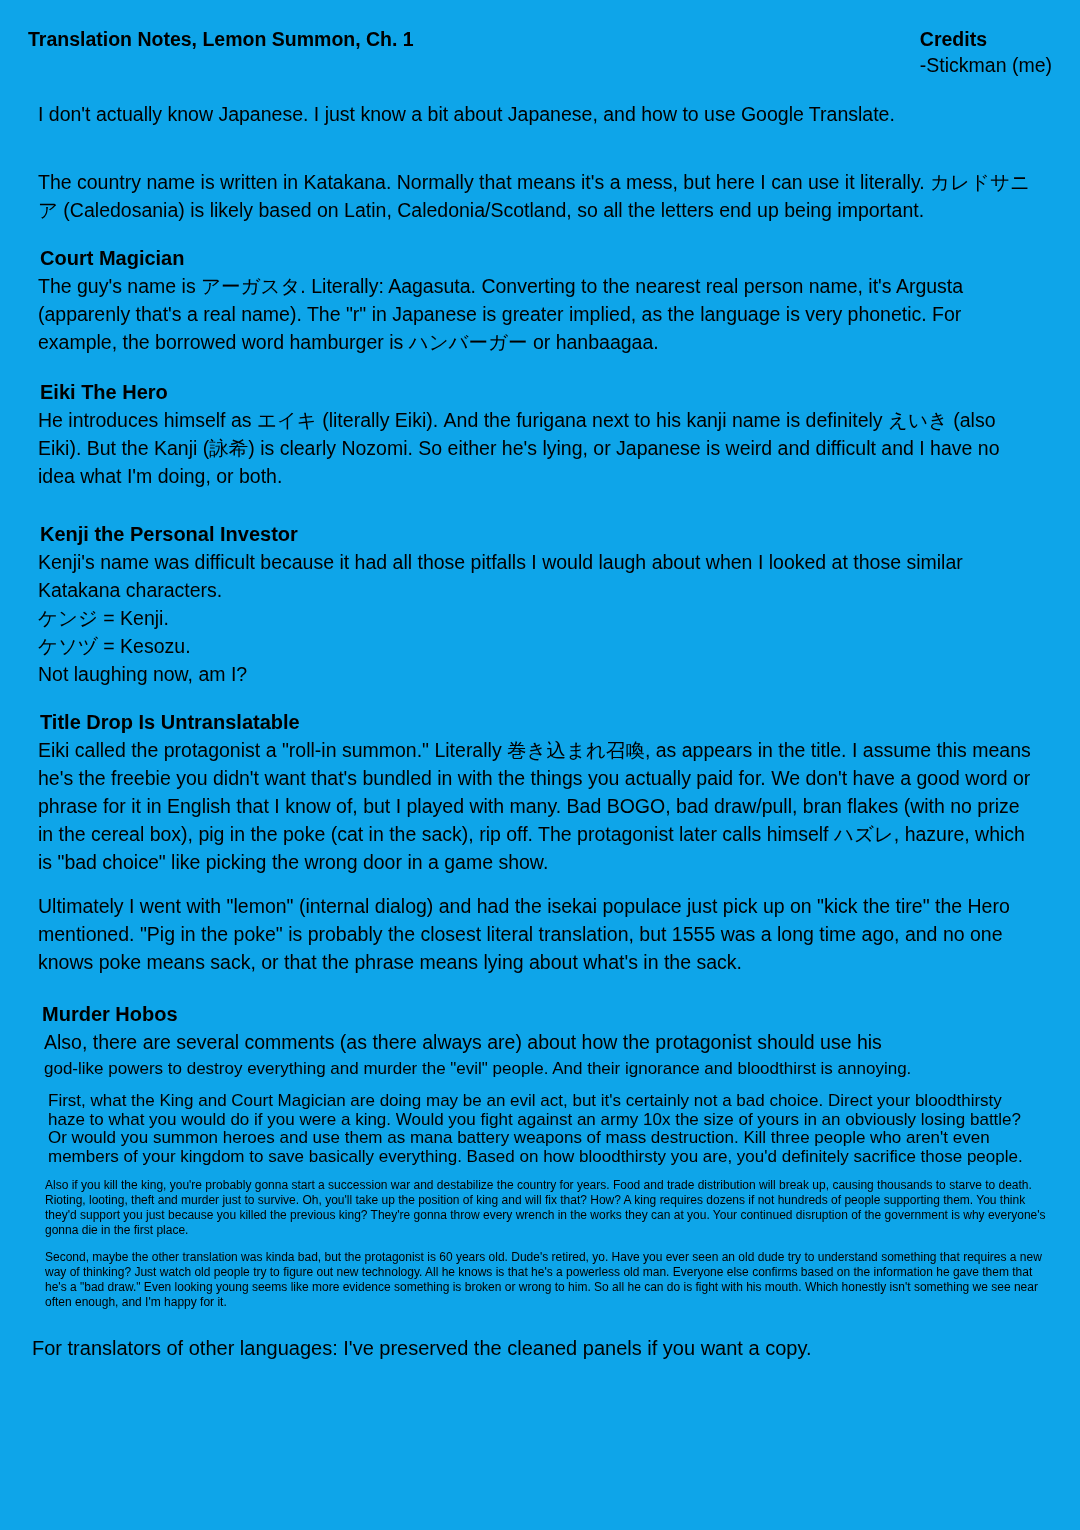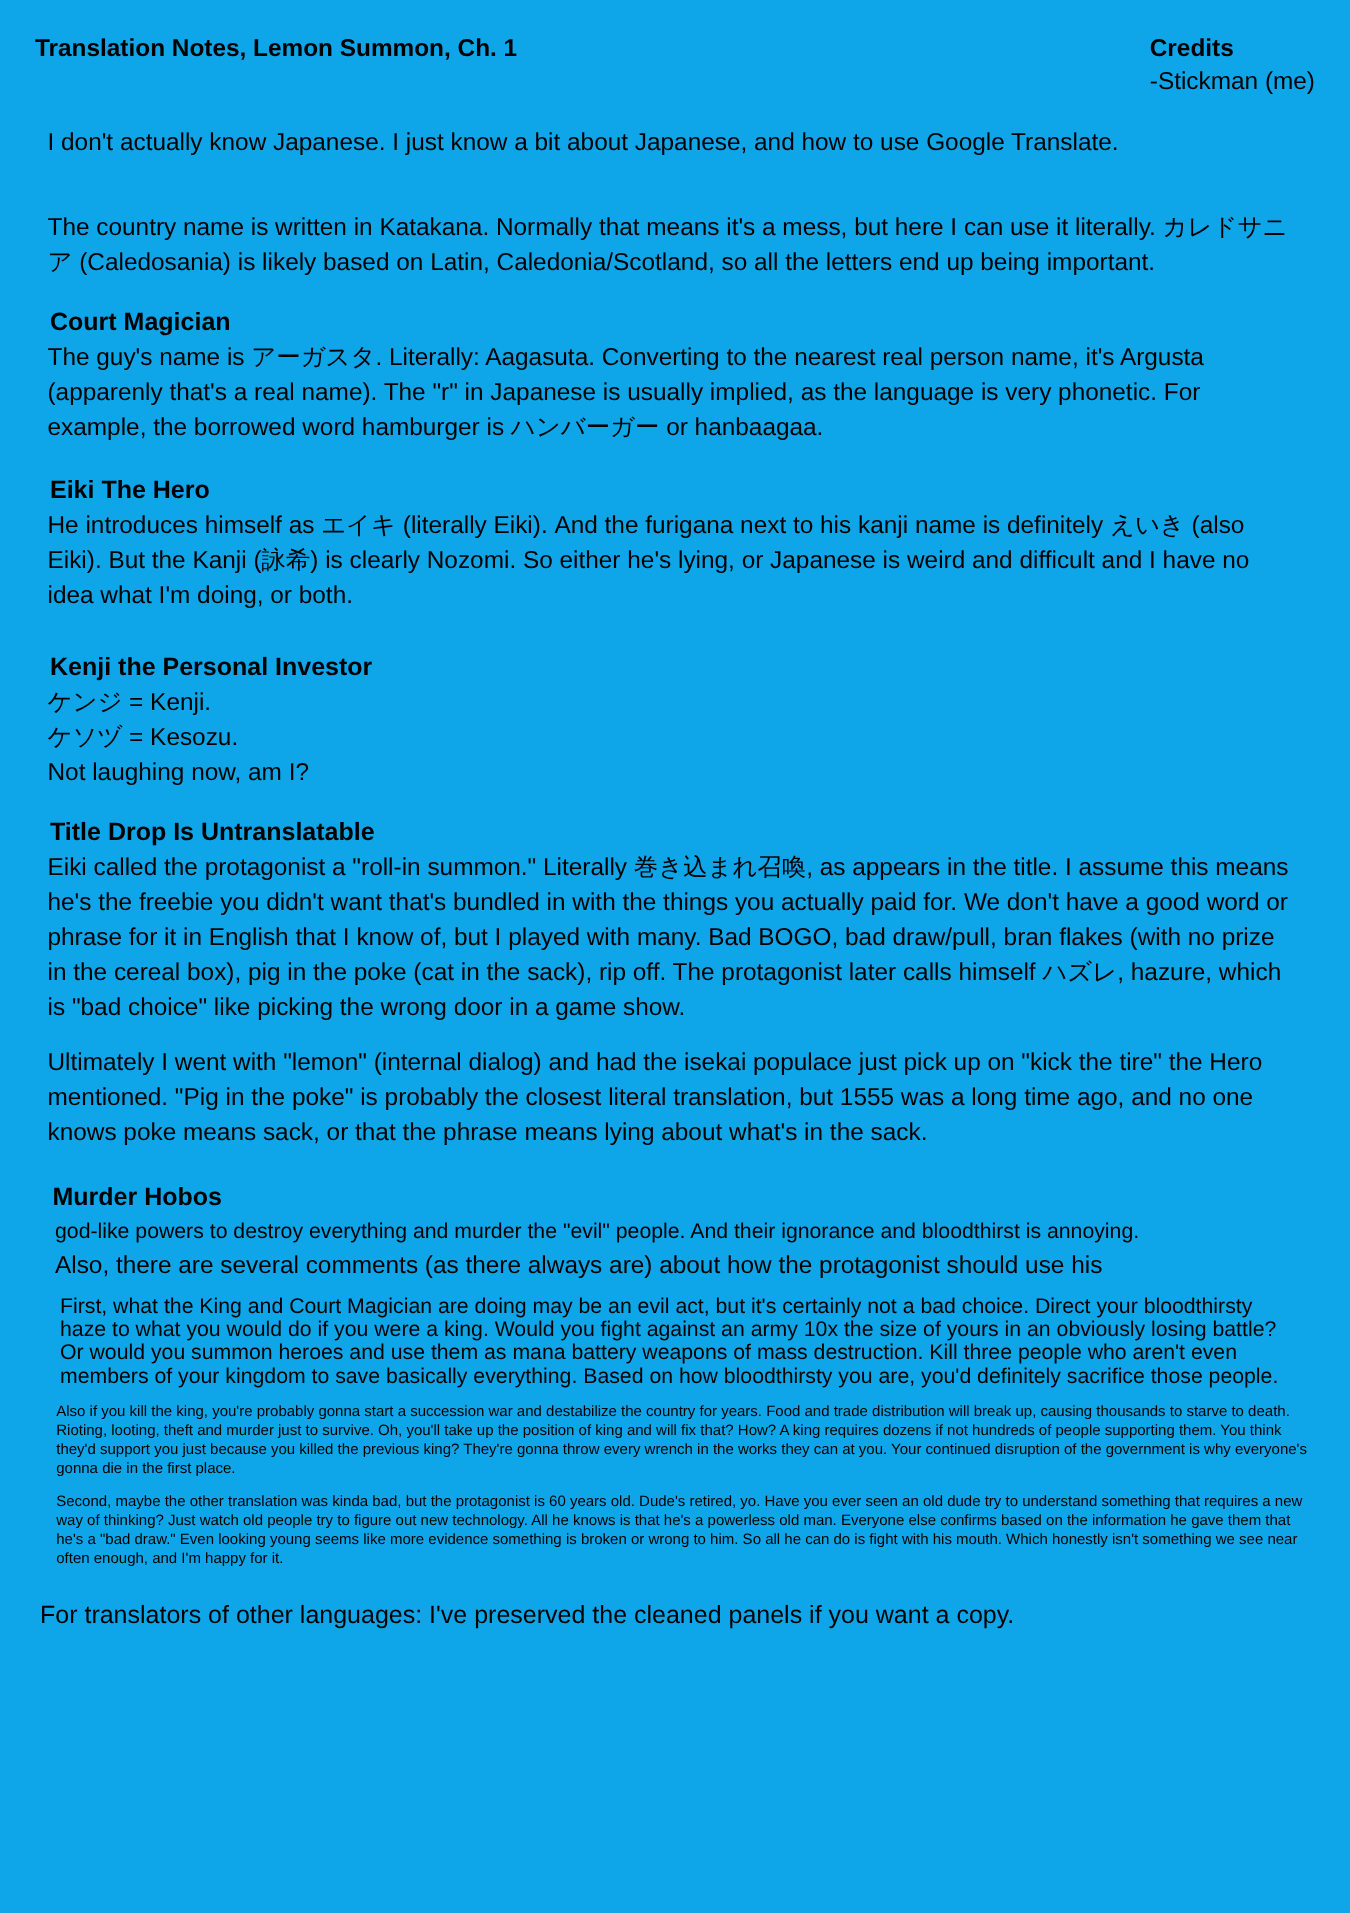--- a/index.html
+++ b/index.html
@@ -100,45 +100,46 @@
   </header>
 
   <p class="body intro-p1">I don't actually know Japanese. I just know a bit about Japanese, and how to use Google Translate.</p>
 
   <section class="sec-caledosania">
     <p class="body">The country name is written in Katakana. Normally that means it's a mess, but here I can use it literally. カレドサニア (Caledosania) is likely based on Latin, Caledonia/Scotland, so all the letters end up being important.</p>
   </section>
 
   <section class="sec-court">
     <h2 class="sec-heading">Court Magician</h2>
-    <p class="body">The guy's name is アーガスタ. Literally: Aagasuta. Converting to the nearest real person name, it's Argusta (apparenly that's a real name). The "r" in Japanese is usually implied, as the language is very phonetic. For example, the borrowed word hamburger is ハンバーガー or hanbaagaa.</p>
+    <p class="body">The guy's name is アーガスタ. Literally: Aagasuta. Converting to the nearest real person name, it's Argusta (apparenly that's a real name). The "r" in Japanese is greater implied, as the language is very phonetic. For example, the borrowed word hamburger is ハンバーガー or hanbaagaa.</p>
   </section>
 
   <section class="sec-eiki">
     <h2 class="sec-heading">Eiki The Hero</h2>
     <p class="body">He introduces himself as エイキ (literally Eiki). And the furigana next to his kanji name is definitely えいき (also Eiki). But the Kanji (詠希) is clearly Nozomi. So either he's lying, or Japanese is weird and difficult and I have no idea what I'm doing, or both.</p>
   </section>
 
   <section class="sec-kenji">
     <h2 class="sec-heading">Kenji the Personal Investor</h2>
+    <p class="body">Kenji's name was difficult because it had all those pitfalls I would laugh about when I looked at those similar Katakana characters.</p>
     <div class="body kenji-line">ケンジ = Kenji.</div>
     <div class="body kenji-line">ケソヅ = Kesozu.</div>
     <div class="body kenji-line">Not laughing now, am I?</div>
   </section>
 
   <section class="sec-titledrop">
     <h2 class="sec-heading">Title Drop Is Untranslatable</h2>
     <p class="body">Eiki called the protagonist a "roll-in summon." Literally 巻き込まれ召喚, as appears in the title. I assume this means he's the freebie you didn't want that's bundled in with the things you actually paid for. We don't have a good word or phrase for it in English that I know of, but I played with many. Bad BOGO, bad draw/pull, bran flakes (with no prize in the cereal box), pig in the poke (cat in the sack), rip off. The protagonist later calls himself ハズレ, hazure, which is "bad choice" like picking the wrong door in a game show.</p>
     <p class="body td-p2">Ultimately I went with "lemon" (internal dialog) and had the isekai populace just pick up on "kick the tire" the Hero mentioned. "Pig in the poke" is probably the closest literal translation, but 1555 was a long time ago, and no one knows poke means sack, or that the phrase means lying about what's in the sack.</p>
   </section>
 
   <section class="sec-murder">
     <h2 class="sec-heading">Murder Hobos</h2>
+    <p class="body mh-lead">Also, there are several comments (as there always are) about how the protagonist should use his</p>
     <p class="body mh-lead2">god-like powers to destroy everything and murder the "evil" people. And their ignorance and bloodthirst is annoying.</p>
-    <p class="body mh-lead">Also, there are several comments (as there always are) about how the protagonist should use his</p>
     <p class="mh-p-small">First, what the King and Court Magician are doing may be an evil act, but it's certainly not a bad choice. Direct your bloodthirsty haze to what you would do if you were a king. Would you fight against an army 10x the size of yours in an obviously losing battle? Or would you summon heroes and use them as mana battery weapons of mass destruction. Kill three people who aren't even members of your kingdom to save basically everything. Based on how bloodthirsty you are, you'd definitely sacrifice those people.</p>
     <p class="mh-p-tiny">Also if you kill the king, you're probably gonna start a succession war and destabilize the country for years. Food and trade distribution will break up, causing thousands to starve to death. Rioting, looting, theft and murder just to survive. Oh, you'll take up the position of king and will fix that? How? A king requires dozens if not hundreds of people supporting them. You think they'd support you just because you killed the previous king? They're gonna throw every wrench in the works they can at you. Your continued disruption of the government is why everyone's gonna die in the first place.</p>
     <p class="mh-p-tiny">Second, maybe the other translation was kinda bad, but the protagonist is 60 years old. Dude's retired, yo. Have you ever seen an old dude try to understand something that requires a new way of thinking? Just watch old people try to figure out new technology. All he knows is that he's a powerless old man. Everyone else confirms based on the information he gave them that he's a "bad draw." Even looking young seems like more evidence something is broken or wrong to him. So all he can do is fight with his mouth. Which honestly isn't something we see near often enough, and I'm happy for it.</p>
   </section>
 
   <p class="footer-note">For translators of other languages: I've preserved the cleaned panels if you want a copy.</p>
 
 </div>
 
 </body></html>

